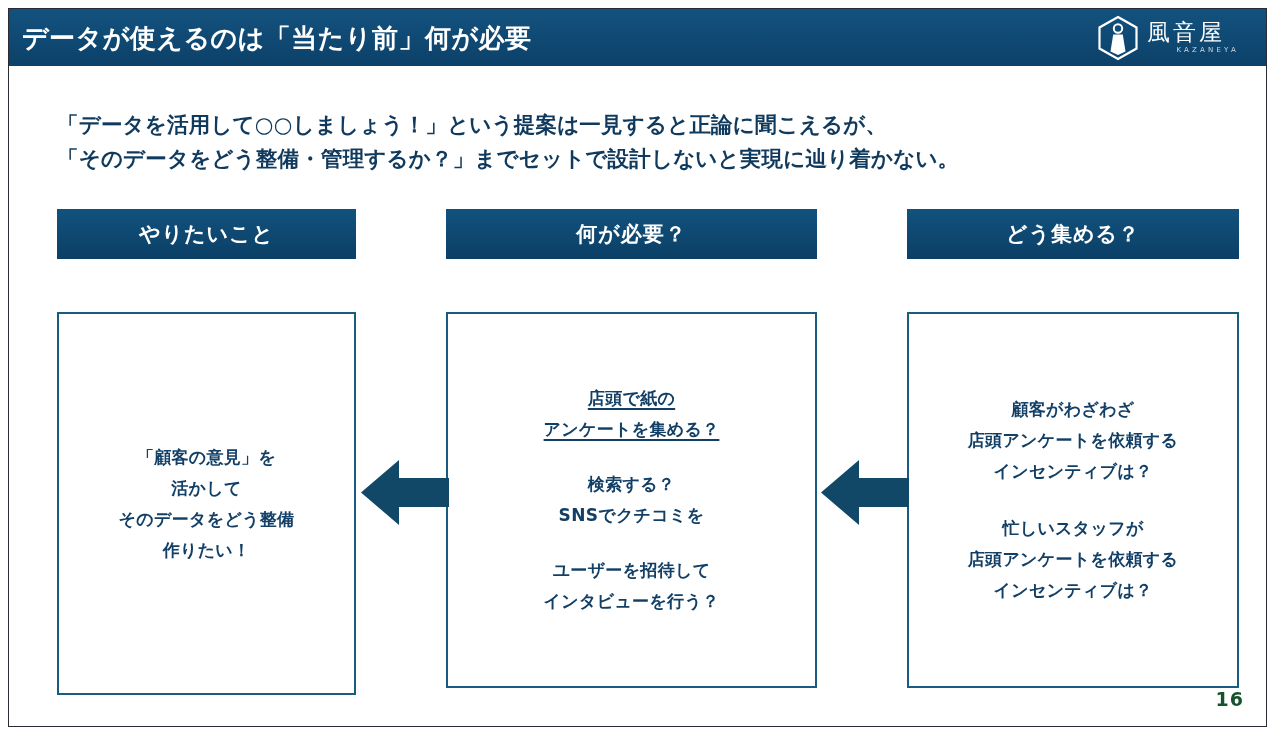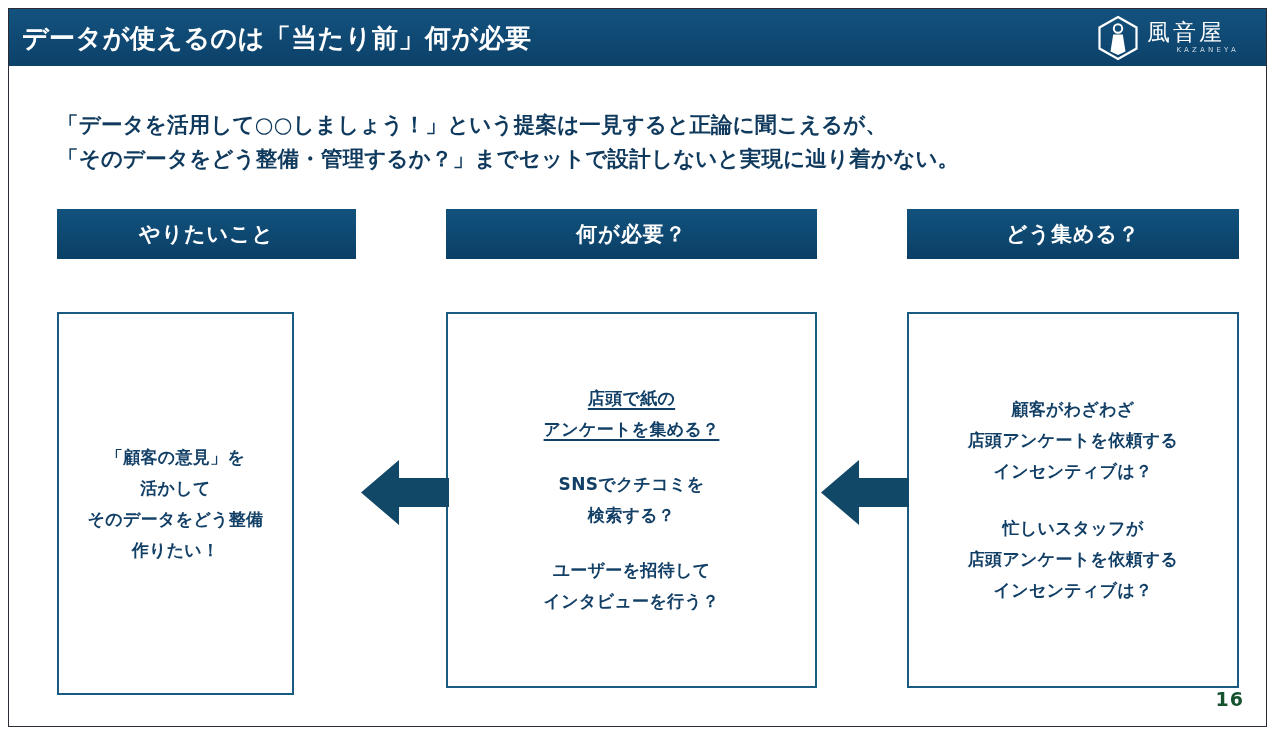--- a/index.html
+++ b/index.html
@@ -126,21 +126,21 @@
     position: absolute;
     background: #ffffff;
     border: 2px solid #1a5b82;
     box-sizing: border-box;
     display: flex;
     align-items: center;
     justify-content: center;
     color: #123f66;
     text-align: center;
   }
-  .col-box.b1 { left: 48px;  top: 303px; width: 237px; height: 383px; }
+  .col-box.b1 { left: 48px;  top: 303px; width: 299px; height: 383px; }
   .col-box.b2 { left: 437px; top: 303px; width: 371px; height: 376px; }
   .col-box.b3 { left: 898px; top: 303px; width: 332px; height: 376px; }
 
   .box-inner { width: 100%; }
 
   .line {
     font-size: 17px;
     font-weight: 700;
     line-height: 31px;
     white-space: nowrap;
@@ -221,22 +221,22 @@
     </div>
   </div>
 
   <div class="col-box b2">
     <div class="box-inner">
       <div class="para">
         <div class="line underline">店頭で紙の</div>
         <div class="line underline">アンケートを集める？</div>
       </div>
       <div class="para">
+        <div class="line">検索する？</div>
         <div class="line">SNSでクチコミを</div>
-        <div class="line">検索する？</div>
       </div>
       <div class="para">
         <div class="line">ユーザーを招待して</div>
         <div class="line">インタビューを行う？</div>
       </div>
     </div>
   </div>
 
   <div class="col-box b3">
     <div class="box-inner">

